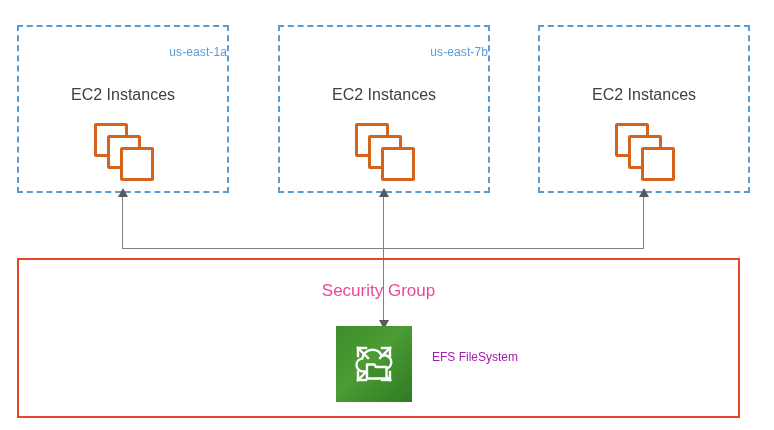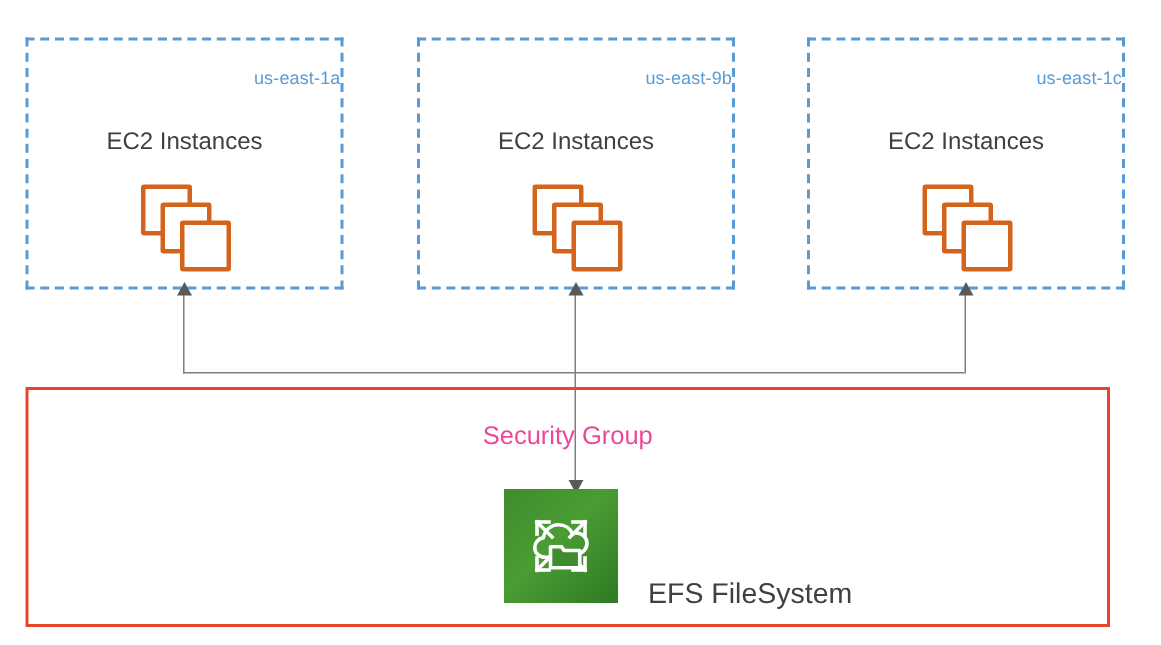--- a/index.html
+++ b/index.html
@@ -117,53 +117,51 @@
   
   .efs-icon {
     position: absolute;
     width: 76px;
     height: 76px;
     background: linear-gradient(135deg, #3f8c2c 0%, #4a9c33 45%, #2f7a24 100%);
   }
   .efs-icon svg { display: block; }
   .efs-label {
     position: absolute;
-    color: #404040;
-    font-size: 19px;
-    white-space: nowrap;
-    margin-top: 36px;
+    color: #a21caf;
+    font-size: 12px;
+    white-space: nowrap;
   }
 </style>
 </head>
 <body>
 
 <div id="canvas">
 
   <div class="az-box" style="left:17px; top:25px; width:212px; height:168px;">
     <div class="az-label" style="top:18px;">us-east-1a</div>
     <div class="ec2-label" style="top:59px;">EC2 Instances</div>
     <div class="ec2-icon" style="left:75px; top:96px;">
       <div class="sq sq-back"></div>
       <div class="sq sq-mid"></div>
       <div class="sq sq-front"></div>
     </div>
   </div>
 
   <div class="az-box" style="left:278px; top:25px; width:212px; height:168px;">
-    <div class="az-label" style="top:18px;">us-east-9b</div>
+    <div class="az-label" style="top:18px;">us-east-7b</div>
     <div class="ec2-label" style="top:59px;">EC2 Instances</div>
     <div class="ec2-icon" style="left:75px; top:96px;">
       <div class="sq sq-back"></div>
       <div class="sq sq-mid"></div>
       <div class="sq sq-front"></div>
     </div>
   </div>
 
   <div class="az-box" style="left:538px; top:25px; width:212px; height:168px;">
-    <div class="az-label" style="top:18px;">us-east-1c</div>
     <div class="ec2-label" style="top:59px;">EC2 Instances</div>
     <div class="ec2-icon" style="left:75px; top:96px;">
       <div class="sq sq-back"></div>
       <div class="sq sq-mid"></div>
       <div class="sq sq-front"></div>
     </div>
   </div>
 
   <div class="conn-h" style="left:122px; top:248px; width:521px;"></div>
 

